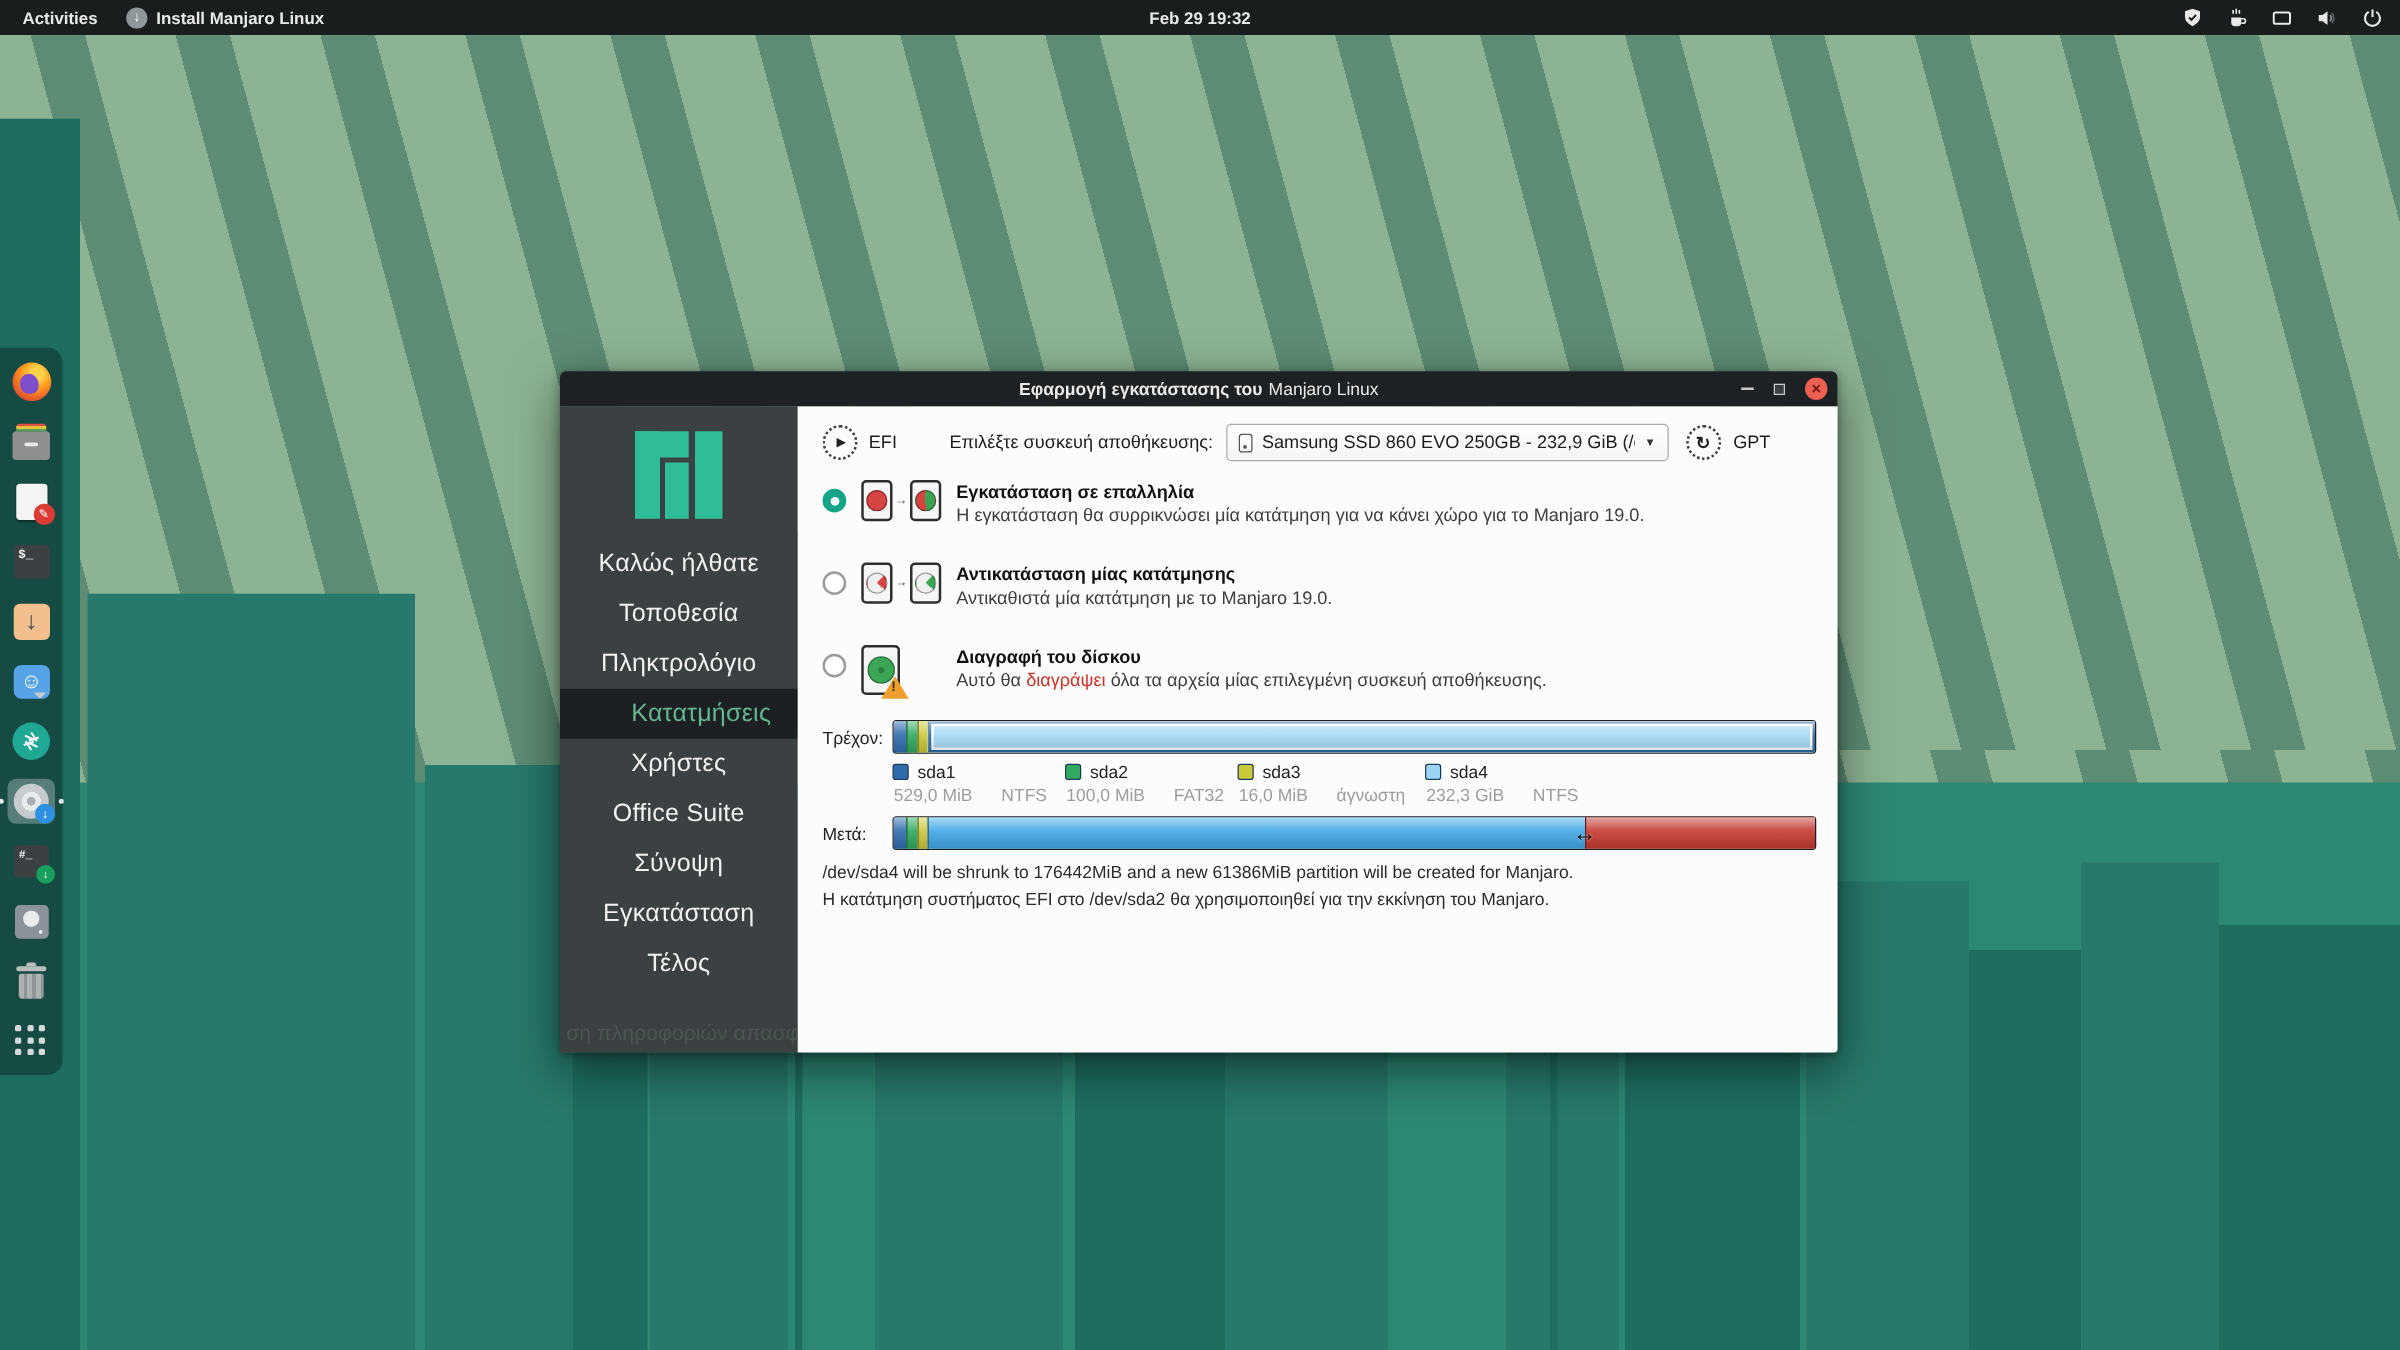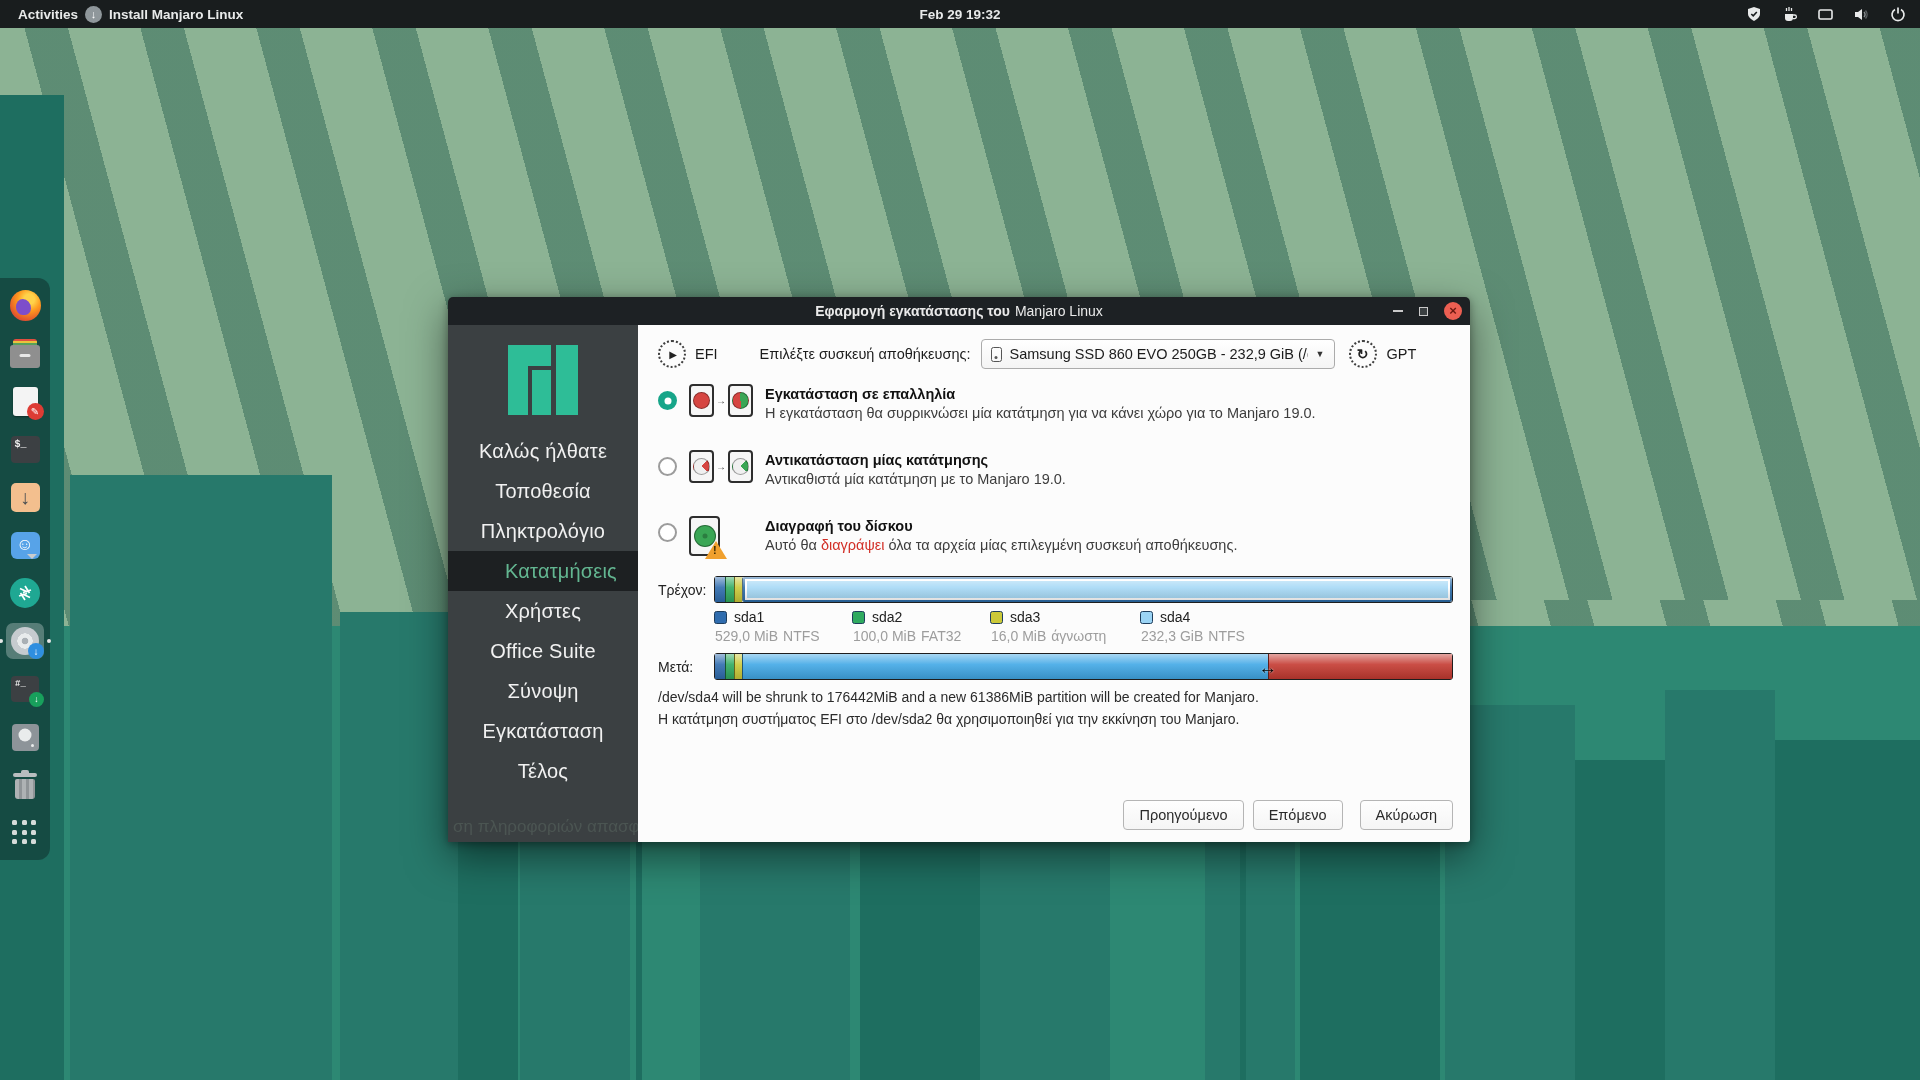--- a/index.html
+++ b/index.html
@@ -15,21 +15,21 @@
     background:#8cb394;
     background-image:repeating-linear-gradient(75deg, rgba(47,102,84,0) 0 70px, rgba(47,102,84,.5) 70px 112px); }
   .ground { position:absolute; left:0; top:626px; width:100%; bottom:0; background:#2d8873; }
   .skyline { position:absolute; inset:0; }
   .b { position:absolute; bottom:0; }
   .bA { background:#1e6e60; } .bB { background:#27796b; }
 
   
   .topbar { position:absolute; left:0; top:0; width:100%; height:28px; background:#191d1e;
     display:flex; align-items:center; color:#e8eaea; font-size:13.5px; z-index:50; }
-  .tb-left { display:flex; align-items:center; gap:1px; padding-left:12px;justify-content:space-between; }
+  .tb-left { display:flex; align-items:center; gap:17px; padding-left:12px;justify-content:space-between; }
   .tb-activities { font-weight:bold; padding:2px 6px; }
   .tb-app { display:flex; align-items:center; gap:7px; font-weight:bold; }
   .tb-appicon { width:17px; height:17px; border-radius:50%; background:#8f979b; color:#fff;
     display:flex; align-items:center; justify-content:center; font-size:11px; font-weight:bold; }
   .tb-clock { position:absolute; left:50%; transform:translateX(-50%); font-weight:bold; }
   .tb-right { position:absolute; right:0; top:0; height:100%; display:flex; align-items:center; gap:19px; padding-right:14px; }
   .tray-ic { width:17px; height:17px; display:flex; align-items:center; justify-content:center; }
   .tray-ic svg { display:block; }
 
   
@@ -169,21 +169,21 @@
   .seg.selected { box-shadow:inset 0 0 0 2px #2d6da8, inset 0 0 0 4px #ffffff; border-radius:2px; }
   .resize-handle { position:absolute; left:75%; top:50%; transform:translate(-50%,-50%); z-index:3;
     font-size:19px; font-weight:bold; color:#000; text-shadow:0 0 2px rgba(255,255,255,.8); line-height:1; }
 
   .legend { margin:6px 0 0 56px; display:flex; }
   .lg-item { width:138px; }
   .lg-item:nth-child(3) { width:150px; }
   .lg-head { display:flex; align-items:center; gap:7px; }
   .lg-square { width:13px; height:13px; border:1.5px solid #1e3d5c; border-radius:2.5px; }
   .lg-name { font-size:14px; color:#222; }
-  .lg-sub { margin:3px 0 0 1px; font-size:14px; color:#9d9d9d; display:flex; gap:5px; white-space:nowrap; }
+  .lg-sub { margin:3px 0 0 1px; font-size:14px; color:#9d9d9d; display:flex; gap:23px; white-space:nowrap; }
 
   .notes { margin-top:9px; display:flex; flex-direction:column; gap:6px; }
   .note { font-size:14px; color:#2b2b2b; }
 
   .btn-row { margin-top:auto; padding:8px 0 4px; display:flex; justify-content:flex-end; align-items:center; gap:9px; }
   .btn { height:30px; padding:0 15px; border:1px solid #b5b5b5; border-radius:4px; background:linear-gradient(#fefefe,#f5f5f5);
     font-size:14.5px; color:#2a2a2a; display:flex; align-items:center; }
   .btn.cancel { margin-left:8px; }
 </style>
 </head>
@@ -509,21 +509,16 @@
             <div class="seg" style="width: 25%; background: rgb(196, 58, 49);"></div>
             <span class="resize-handle" style="left: 75%;">↔</span>
         </div>
       </div>
 
       <div class="notes">
         <span class="note">/dev/sda4 will be shrunk to 176442MiB and a new 61386MiB partition will be created for Manjaro.</span>
         <span class="note">Η κατάτμηση συστήματος EFI στο /dev/sda2 θα χρησιμοποιηθεί για την εκκίνηση του Manjaro.</span>
       </div>
 
-      <div class="btn-row">
-        <span class="btn">Προηγούμενο</span>
-        <span class="btn">Επόμενο</span>
-        <span class="btn cancel">Ακύρωση</span>
-      </div>
 
     </div>
   </div>
 </div>
 
 </body></html>

